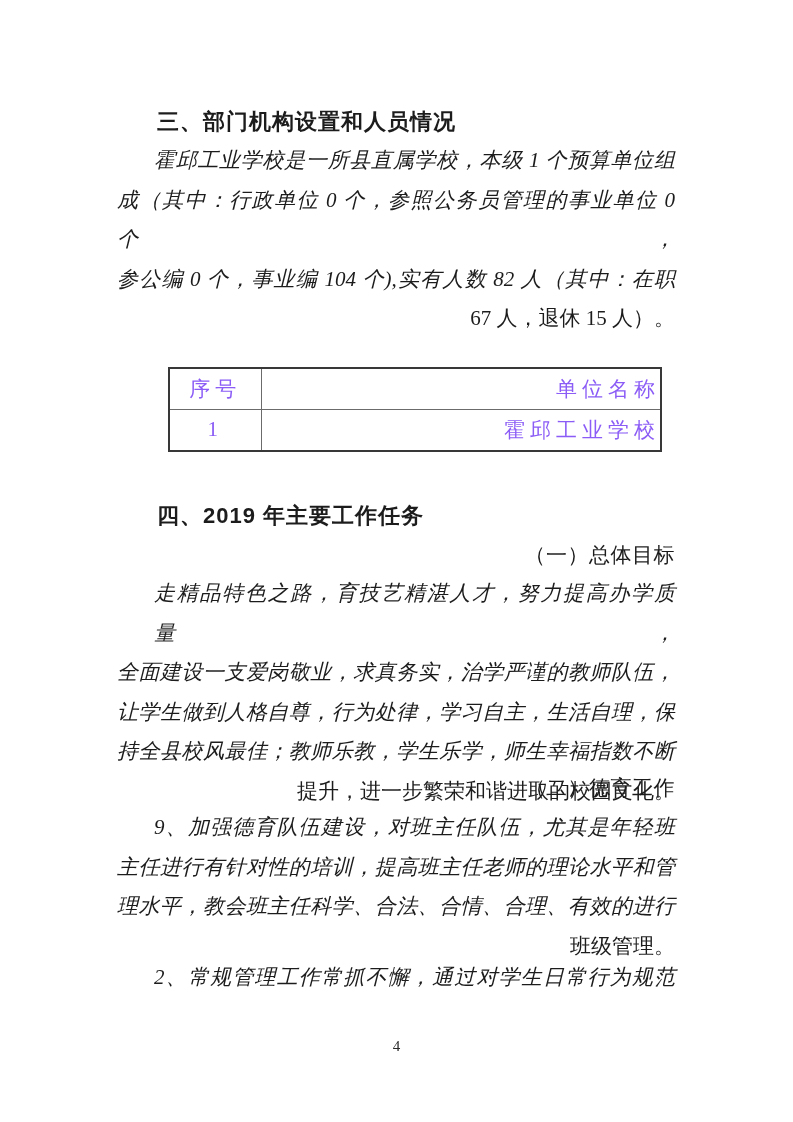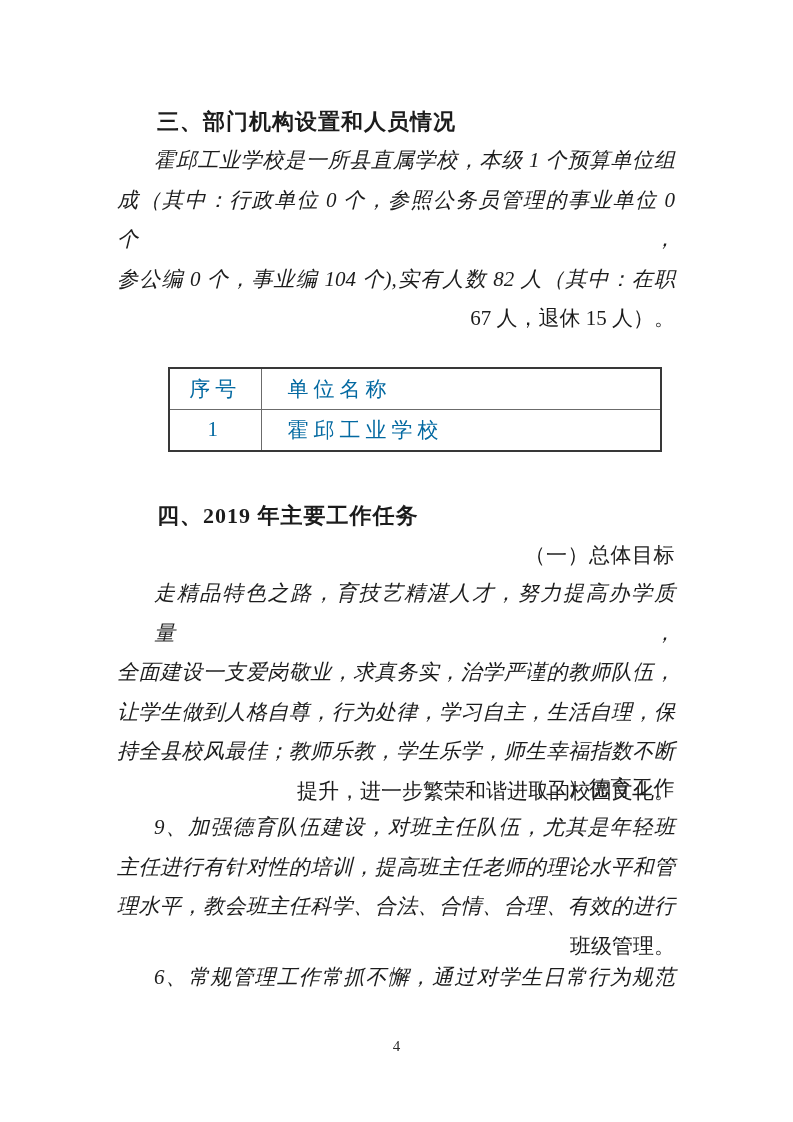--- a/index.html
+++ b/index.html
@@ -13,21 +13,21 @@
     color: #1c1c1c;
   }
   .block {
     position: absolute;
     left: 117px;
     width: 558px;
     font-size: 21px;
     line-height: 39.5px;
   }
   .doc-heading {
-    font-family: Liberation Serif, serif;
+    font-family: Liberation Sans, sans-serif;
     font-weight: 700;
     font-size: 22px;
     padding-left: 40px;
     letter-spacing: 1px;
     white-space: nowrap;
   }
   .line {
     text-align: right;
     white-space: nowrap;
   }
@@ -42,31 +42,31 @@
   .subheading {
     letter-spacing: 0.5px;
   }
   .units-table {
     position: absolute;
     left: 168px;
     top: 367px;
     border-collapse: collapse;
     table-layout: fixed;
     font-size: 21px;
-    color: #0369a1;
+    color: #8b5cf6;
     border: 2px solid #383838;
   }
   .units-table td {
     border: 1px solid #6b6b6b;
     letter-spacing: 5px;
     vertical-align: middle;
     padding: 0;
   }
   .units-table td.c { text-align: center; }
-  .units-table td.name { padding-left: 26px; text-align: left; }
+  .units-table td.name { padding-left: 26px; text-align: right; }
   .page-footer {
     position: absolute;
     left: 0;
     top: 1036px;
     width: 793px;
     text-align: center;
     font-size: 15px;
     line-height: 20px;
     color: #2a2a2a;
   }
@@ -121,18 +121,18 @@
   </div>
 
   <div class="block" style="top:808px">
     <div class="line j indent">9、加强德育队伍建设，对班主任队伍，尤其是年轻班</div>
     <div class="line j">主任进行有针对性的培训，提高班主任老师的理论水平和管</div>
     <div class="line j">理水平，教会班主任科学、合法、合情、合理、有效的进行</div>
     <div class="line">班级管理。</div>
   </div>
 
   <div class="block" style="top:958px">
-    <div class="line j indent">6、常规管理工作常抓不懈，通过对学生日常行为规范</div>
+    <div class="line j indent">2、常规管理工作常抓不懈，通过对学生日常行为规范</div>
   </div>
 
   <div class="page-footer">4</div>
 
 </div>
 
 </body></html>

